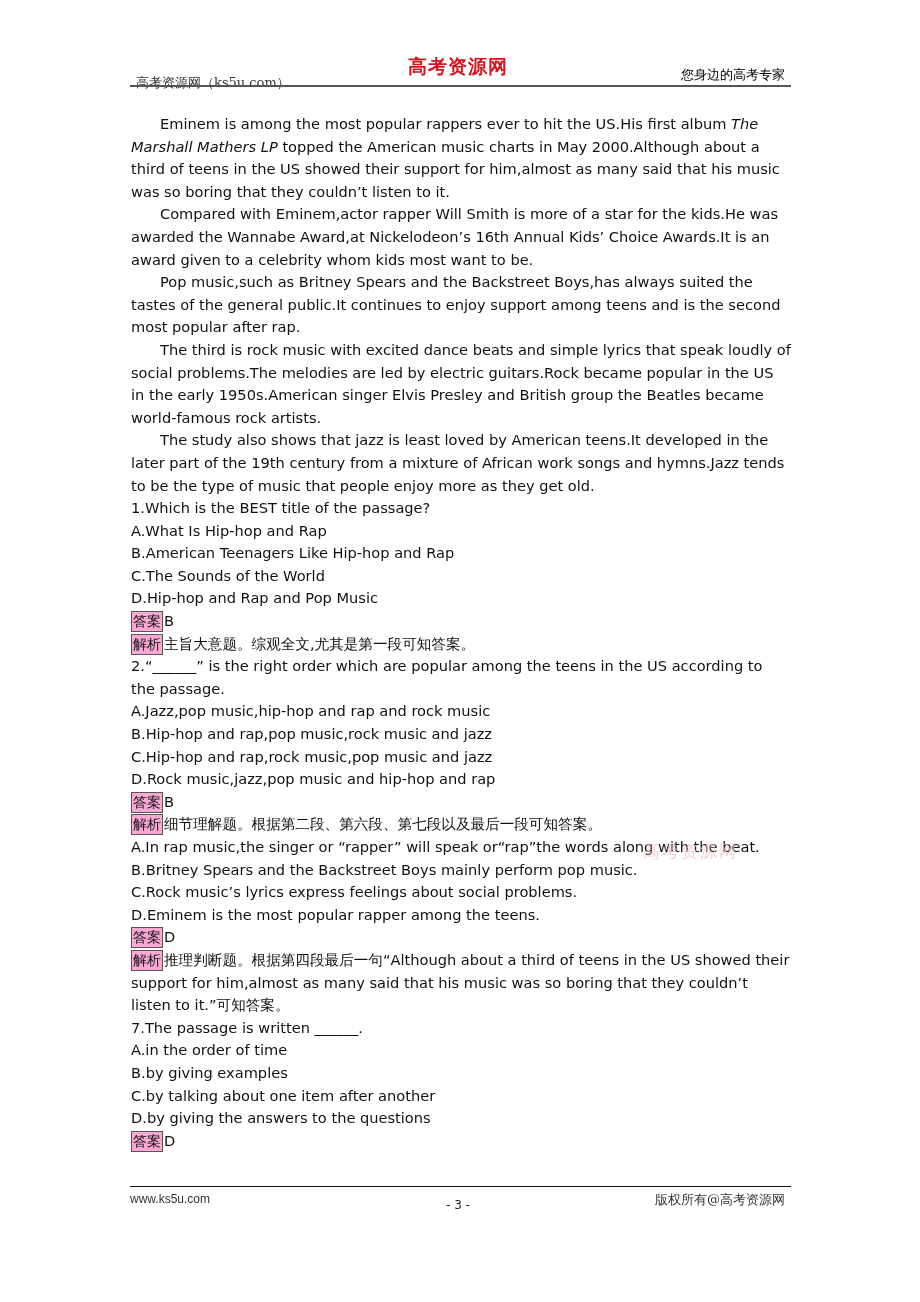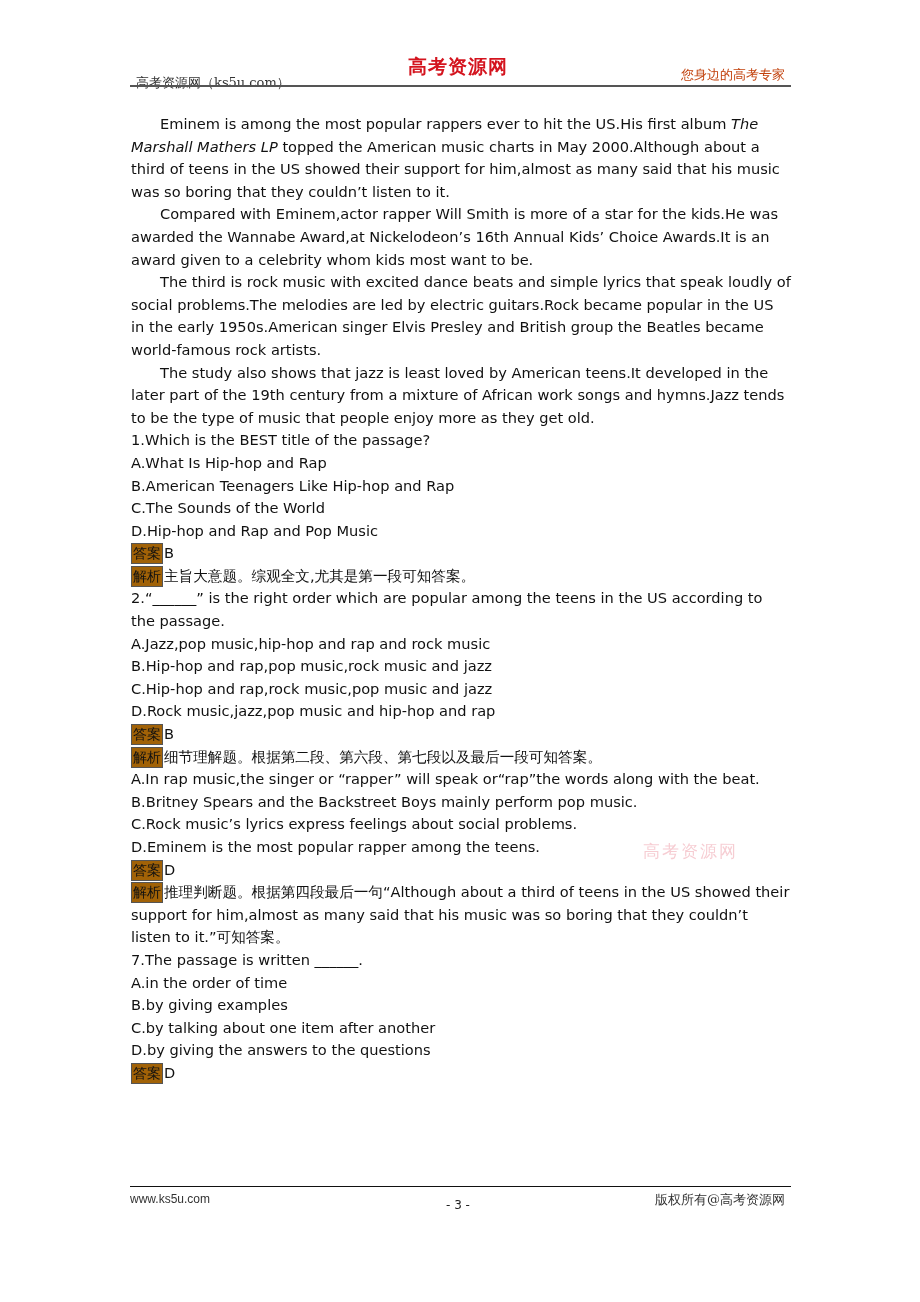--- a/index.html
+++ b/index.html
@@ -1,27 +1,27 @@
 <!DOCTYPE html>
 <html><head>
 <meta charset="utf-8">
 <style>
   html, body { margin: 0; padding: 0; background: #ffffff; }
   body { width: 920px; height: 1302px; position: relative; overflow: hidden;
          font-family: "DejaVu Sans", "Liberation Sans", sans-serif; color: #111; }
   .header { position: absolute; left: 130px; top: 52px; width: 661px; height: 34px; }
   .header-left { position: absolute; left: 6px; top: 22px; font-family: "DejaVu Serif", "Liberation Serif", serif; font-size: 13px; color: #333; }
   .header-center { position: absolute; left: 278px; top: 2px; font-family: "DejaVu Serif", "Liberation Serif", serif; font-size: 19px; color: #d4141e; font-weight: bold; letter-spacing: 1px; }
-  .header-right { position: absolute; right: 6px; top: 14px; font-family: "DejaVu Serif", "Liberation Serif", serif; font-size: 13px; color: #c2410c; }
+  .header-right { position: absolute; right: 6px; top: 14px; font-family: "DejaVu Serif", "Liberation Serif", serif; font-size: 13px; color: #000000; }
   .header-rule { position: absolute; left: 0; top: 33px; width: 661px; height: 2px; background: #555; }
 
   .content { position: absolute; left: 131px; top: 113px; width: 660px; font-size: 14.6px; line-height: 22.6px; }
   .content p { margin: 0; }
   .indent { text-indent: 29px; }
-  .tag { display: inline-block; border: 1px solid #555; background: #a16207; padding: 0 1px; line-height: 19px; font-size: 14px; margin-right: 1px; }
+  .tag { display: inline-block; border: 1px solid #555; background: #f9a8d4; padding: 0 1px; line-height: 19px; font-size: 14px; margin-right: 1px; }
   .ans-line { height: 22.6px; }
   em { font-style: italic; }
 
   .watermark { position: absolute; left: 643px; top: 840px; font-size: 17px; color: #f3b8c0; letter-spacing: 2px; font-family: "DejaVu Serif", serif; opacity: 0.7; }
 
   .footer { position: absolute; left: 130px; top: 1186px; width: 661px; height: 30px; }
   .footer-rule { position: absolute; left: 0; top: 0; width: 661px; height: 1px; background: #111; }
   .footer-left { position: absolute; left: 0; top: 6px; font-family: Liberation Sans, sans-serif; font-size: 12px; color: #333; }
   .footer-center { position: absolute; left: 316px; top: 12px; font-size: 12px; color: #222; }
   .footer-right { position: absolute; right: 6px; top: 5px; font-family: "DejaVu Serif", "Liberation Serif", serif; font-size: 13px; color: #333; }
@@ -32,20 +32,21 @@
 <div class="header">
   <span class="header-left">高考资源网（ks5u.com）</span>
   <span class="header-center">高考资源网</span>
   <span class="header-right">您身边的高考专家</span>
   <div class="header-rule"></div>
 </div>
 
 <div class="content">
   <p class="indent"><span>Eminem is among the most popular rappers ever to hit the US.His first album </span><em>The Marshall Mathers LP</em><span> topped the American music charts in May 2000.Although about a third of teens in the US showed their support for him,almost as many said that his music was so boring that they couldn’t listen to it.</span></p>
   <p class="indent">Compared with Eminem,actor rapper Will Smith is more of a star for the kids.He was awarded the Wannabe Award,at Nickelodeon’s 16th Annual Kids’ Choice Awards.It is an award given to a celebrity whom kids most want to be.</p>
+  <p class="indent">Pop music,such as Britney Spears and the Backstreet Boys,has always suited the tastes of the general public.It continues to enjoy support among teens and is the second most popular after rap.</p>
   <p class="indent">The third is rock music with excited dance beats and simple lyrics that speak loudly of social problems.The melodies are led by electric guitars.Rock became popular in the US in the early 1950s.American singer Elvis Presley and British group the Beatles became world-famous rock artists.</p>
   <p class="indent">The study also shows that jazz is least loved by American teens.It developed in the later part of the 19th century from a mixture of African work songs and hymns.Jazz tends to be the type of music that people enjoy more as they get old.</p>
 
   <div>
     <p>1.Which is the BEST title of the passage?</p>
     <p>A.What Is Hip-hop and Rap</p>
     <p>B.American Teenagers Like Hip-hop and Rap</p>
     <p>C.The Sounds of the World</p>
     <p>D.Hip-hop and Rap and Pop Music</p>
     <p class="ans-line"><span class="tag">答案</span><span>B</span></p>

